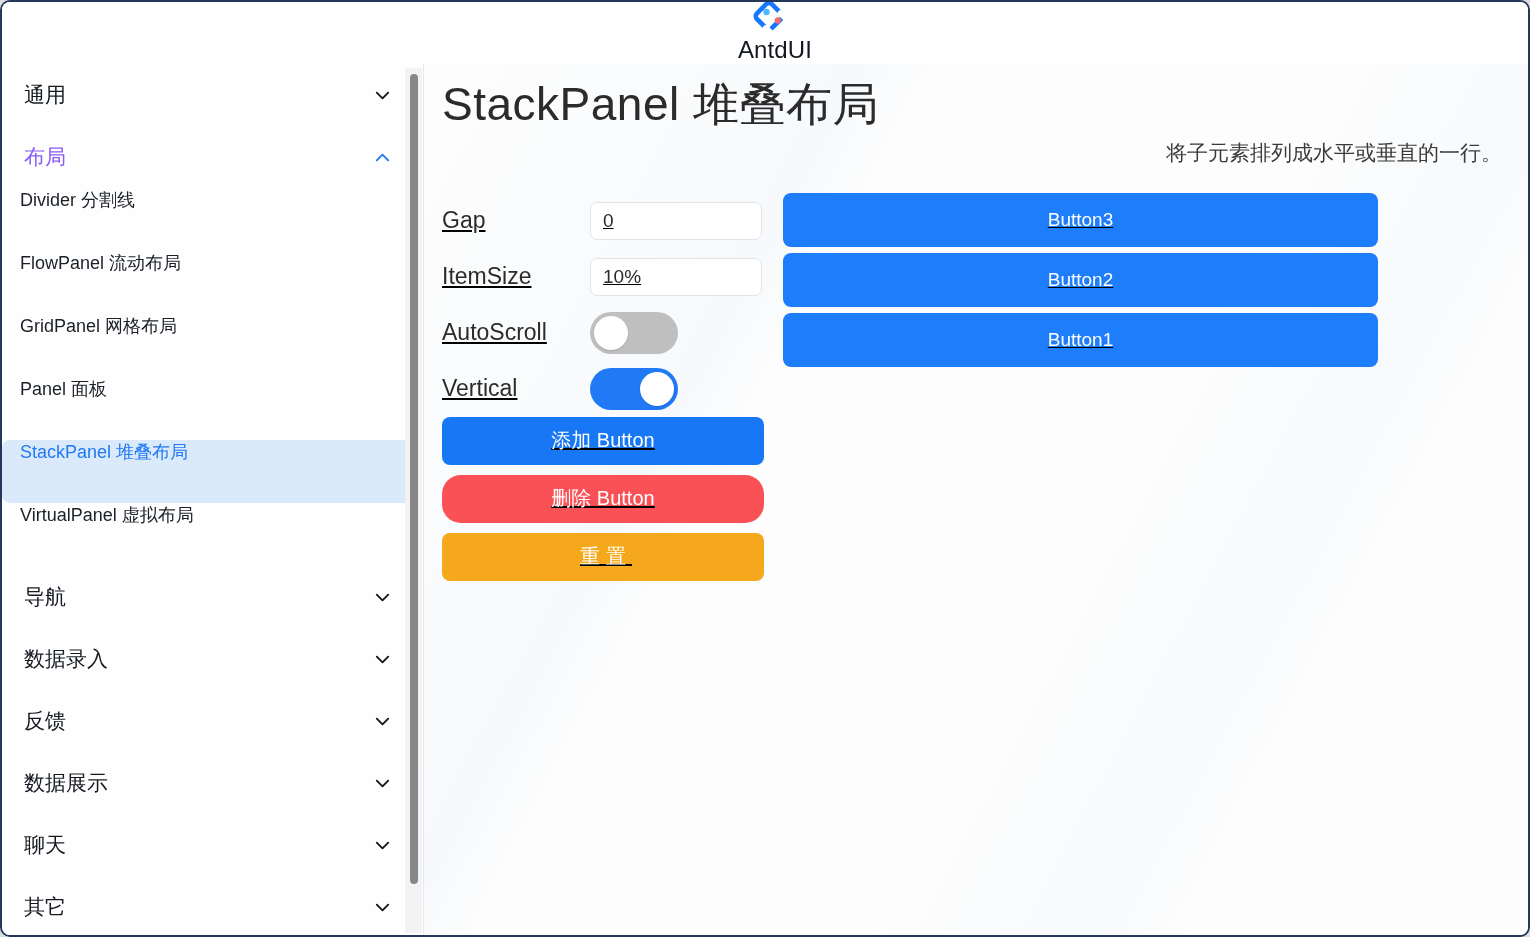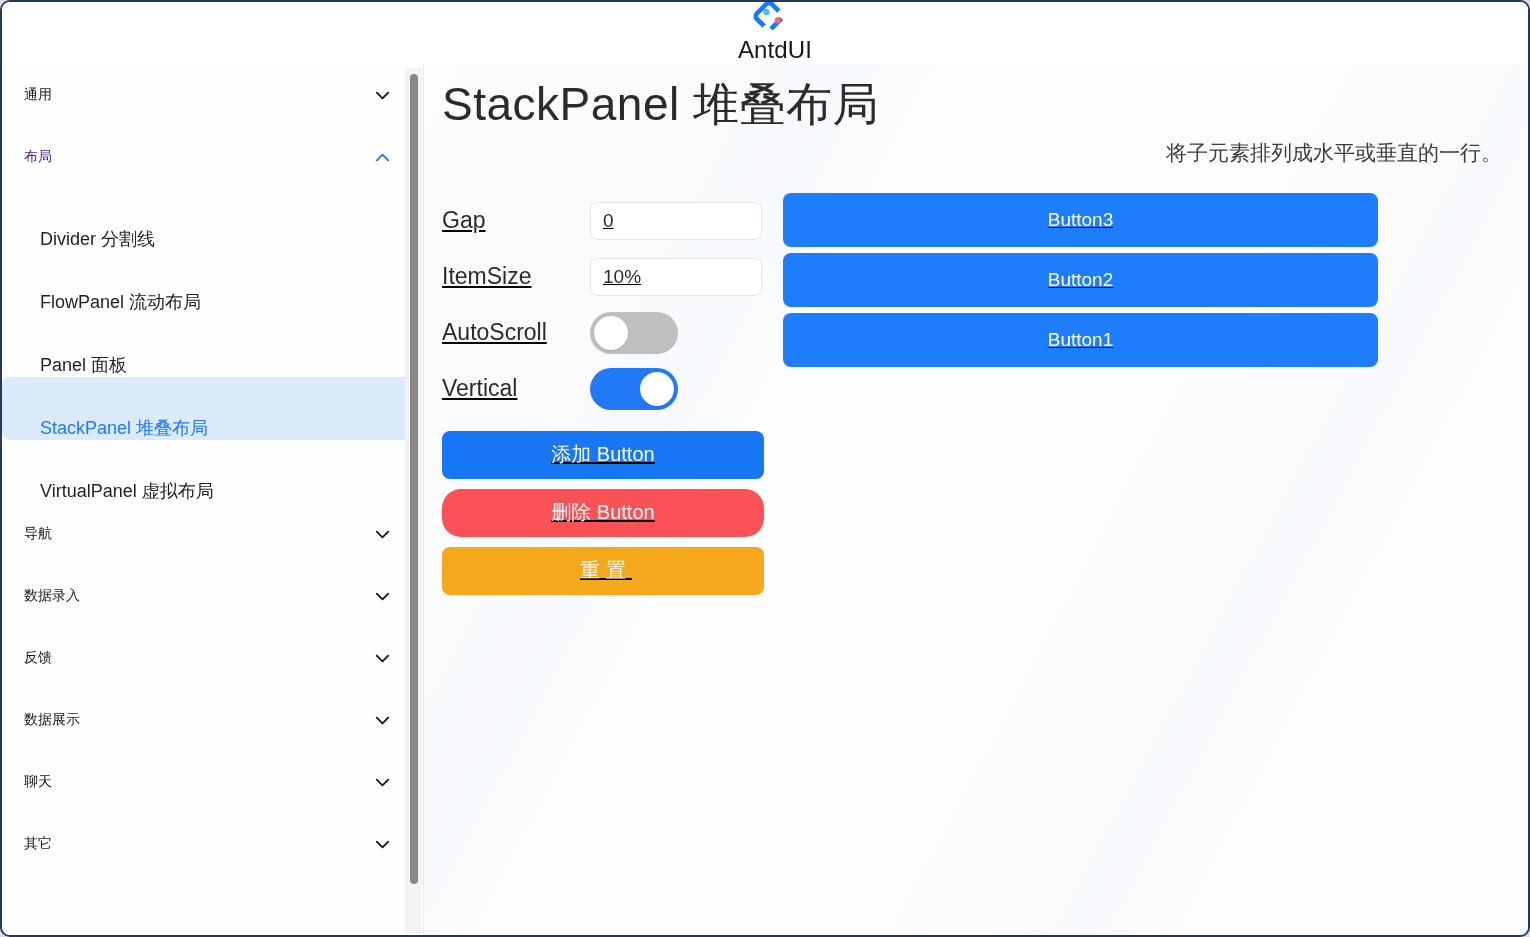--- a/index.html
+++ b/index.html
@@ -91,37 +91,37 @@
   .menu-group {
     position: relative;
     height: 62px;
     display: flex;
     align-items: center;
     padding: 0 30px 0 22px;
     box-sizing: border-box;
     cursor: default;
   }
   .menu-group .g-label {
-    font-size: 14px;
+    font-size: 21px;
     color: #14181f;
   }
-  .menu-group.open .g-label { color: #4c1d95; font-family: Liberation Mono, monospace; }
+  .menu-group.open .g-label { color: #8b5cf6; font-family: Liberation Mono, monospace; }
   .chev {
     margin-left: auto;
     width: 19px; height: 19px;
     flex: 0 0 auto;
   }
   .chev svg { display: block; }
 
   .menu-item {
     position: relative;
     height: 63px;
     display: flex;
-    align-items: flex-end;
-    padding-left: 38px;
+    align-items: flex-start;
+    padding-left: 18px;
     box-sizing: border-box;
     cursor: default;
   }
   .menu-item .i-label {
     font-size: 18px;
     color: #1b2027;
   }
   .menu-item.active {
     background: #dbeafb;
     border-radius: 8px;
@@ -261,21 +261,21 @@
     height: 48px;
     margin-top: 10px;
     border: none;
     border-radius: 8px;
     color: #ffffff;
     font-size: 20px;
     font-family: "Liberation Sans", "DejaVu Sans", sans-serif;
     cursor: default;
     padding: 0;
   }
-  #add-button { background: #1777f4; margin-top: 14px; }
+  #add-button { background: #1777f4; margin-top: 0; }
   #delete-button { background: #fa5157; border-radius: 19px; }
   #reset-button { background: #f5a81c; letter-spacing: 6px; text-indent: 6px; }
 
   
   #stack-column {
     margin-left: 16px;
     width: 595px;
     flex: 0 0 auto;
   }
   .stack-btn {
@@ -374,20 +374,23 @@
               </svg>
             </span>
           </div>
           <div class="menu-item">
             <span class="i-label">Divider 分割线</span>
           </div>
           <div class="menu-item">
             <span class="i-label">FlowPanel 流动布局</span>
           </div>
           <div class="menu-item">
+            <span class="i-label">GridPanel 网格布局</span>
+          </div>
+          <div class="menu-item">
             <span class="i-label">Panel 面板</span>
           </div>
           <div class="menu-item active">
             <span class="i-label">StackPanel 堆叠布局</span>
           </div>
           <div class="menu-item">
             <span class="i-label">VirtualPanel 虚拟布局</span>
           </div>
           <div class="menu-group">
             <span class="g-label">导航</span>

